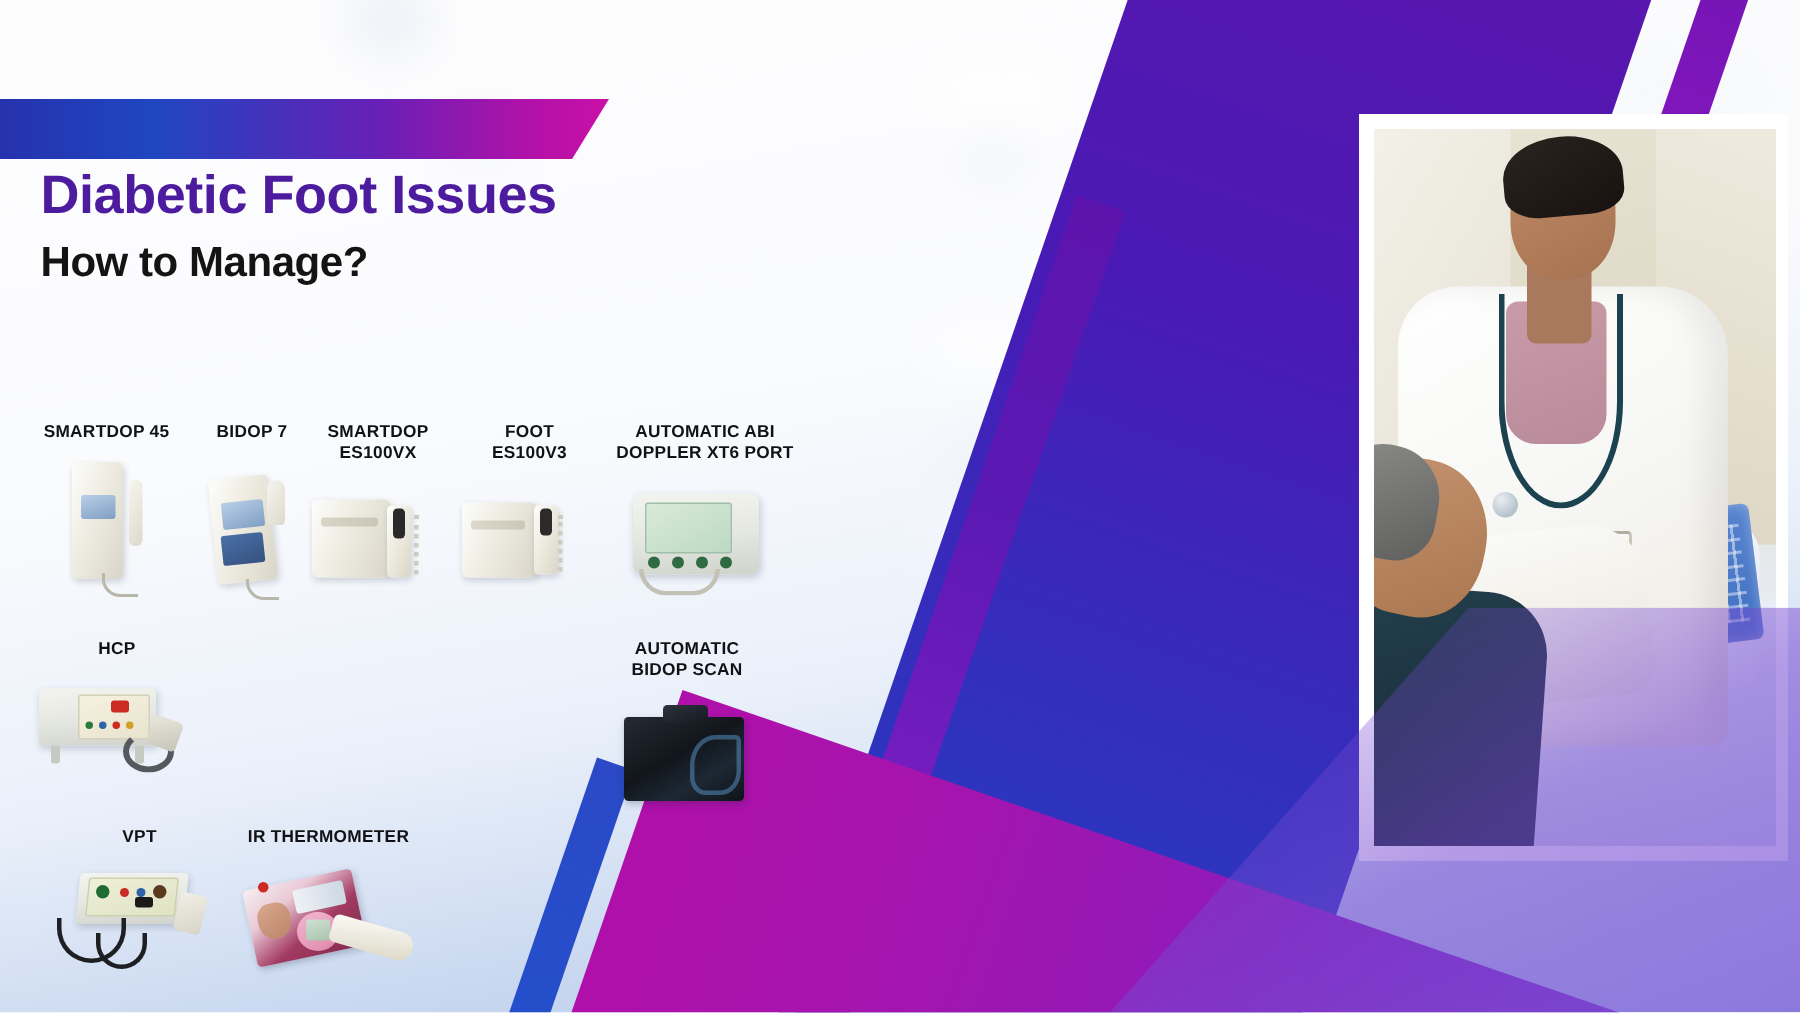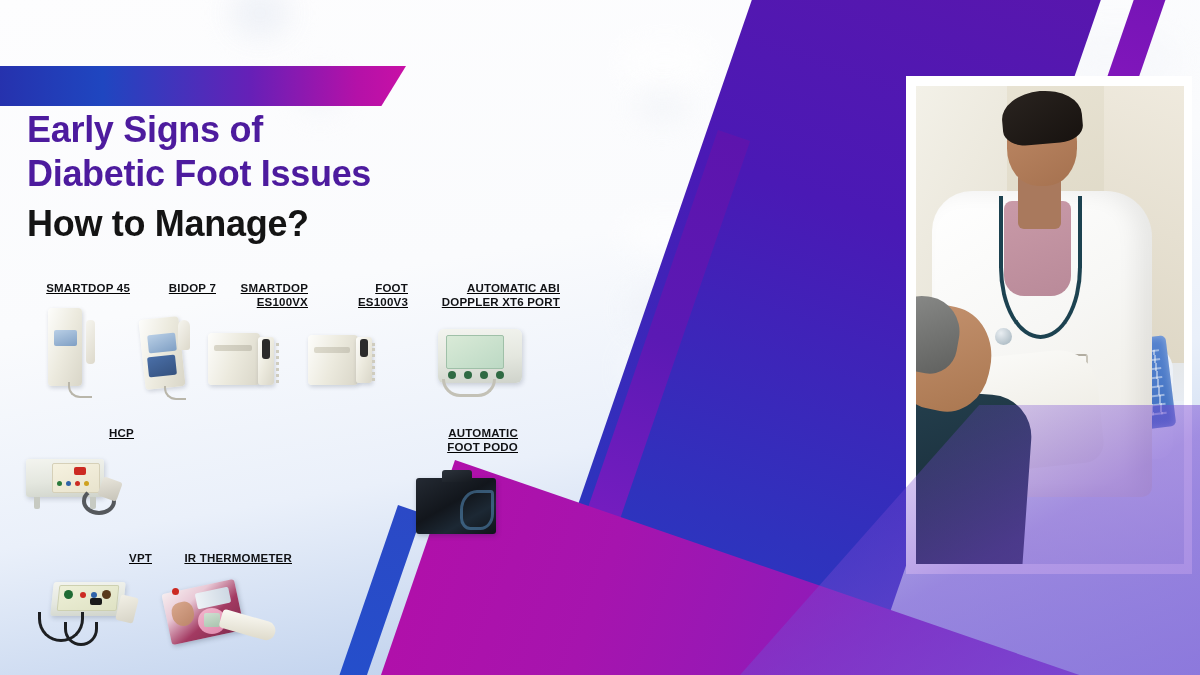--- a/index.html
+++ b/index.html
@@ -147,31 +147,31 @@
              background:linear-gradient(160deg,#25414f 0%, #1a2f3c 60%, #14242e 100%);
              border-radius:34px 42px 6px 6px; transform:rotate(4deg); }
 
   
   .headline { position:absolute; left:27px; top:108px; }
   .h-line1, .h-line2 {
     font-size:36px; font-weight:bold; letter-spacing:-.3px;
     color:#4d1b9e; line-height:1.22; white-space:nowrap;
   }
   .h-line3 {
-    font-size:36px; font-weight:bold; letter-spacing:-.3px;
+    font-size:28px; font-weight:bold; letter-spacing:-.3px;
     color:#141414; line-height:1.3; white-space:nowrap; margin-top:5px;
   }
 
   
   .products { position:absolute; left:0; top:282px; width:560px; }
   .prow { position:relative; width:560px; }
   .prow1 { height:145px; }
   .prow2 { height:125px; }
   .prow3 { height:115px;padding-left:36px; }
-  .pitem { position:absolute; text-align:right;text-decoration:underline; }
+  .pitem { position:absolute; text-align:center; }
   .plabel {
     font-size:11.5px; font-weight:bold; color:#111215;
     letter-spacing:.2px; line-height:1.18; white-space:pre-line;
   }
   .pimg { position:relative; margin:6px auto 0; }
 
   
   .hh-body { position:absolute; border-radius:4px;
              background:linear-gradient(110deg,#fdfdfb 0%,#eceade 50%,#d9d6c8 100%);
              box-shadow:1px 2px 4px rgba(30,40,60,.18); }
@@ -212,21 +212,20 @@
 
   <div class="diag diag-main"></div>
   <div class="diag diag-thin"></div>
   <div class="diag diag-right"></div>
   <div class="diag diag-bottom"></div>
   <div class="diag diag-bottom-thin"></div>
 
   <div class="banner"></div>
 
   <div class="headline">
-    <div class="h-line1">Early Signs of</div>
     <div class="h-line2">Diabetic Foot Issues</div>
     <div class="h-line3">How to Manage?</div>
   </div>
 
   <div class="photo-frame">
     <div class="photo">
       <div class="ph-wallL"></div>
       <div class="ph-wallR"></div>
       <div class="ph-bed"></div>
       <div class="ph-pillow"></div>
@@ -292,21 +291,21 @@
 ES100V3</div>
         <div class="pimg" style="width:110px;height:88px;">
           <div class="hh-body" style="left:10px; top:20px; width:50px; height:50px;"></div>
           <div class="hh-body" style="left:58px; top:22px; width:16px; height:46px; border-radius:3px;"></div>
           <div class="hh-screen" style="left:16px; top:32px; width:36px; height:6px; background:linear-gradient(90deg,#dcd9cb,#cbc8ba);"></div>
           <div class="hh-probe" style="left:62px; top:24px; width:8px;  height:18px; background:#2b2b2b; border-radius:3px;"></div>
           <div class="hh-cord" style="left:74px; top:28px; width:8px; height:38px; border-left:3px dotted #cfccbe; border-bottom:none; border-radius:0;"></div>
         </div>
       </div>
 
-      <div class="pitem" style="left:412px; top:0; width:148px;">
+      <div class="pitem" style="left:396px; top:0; width:148px;">
         <div class="plabel">AUTOMATIC ABI
 DOPPLER XT6 PORT</div>
         <div class="pimg" style="width:148px;height:86px;">
           <div class="bx-body" style="left:26px; top:14px; width:84px; height:54px; border-radius:6px;"></div>
           <div class="bx-panel" style="left:34px; top:20px; width:58px; height:34px;
                background:linear-gradient(150deg,#d9ead7,#bcd9c4); border:1px solid #9fc0a8;"></div>
           <div class="bx-knob" style="left:36px; top:56px; width:8px; height:8px; background:#2f6a43;"></div>
           <div class="bx-knob" style="left:52px; top:56px; width:8px; height:8px; background:#2f6a43;"></div>
           <div class="bx-knob" style="left:68px; top:56px; width:8px; height:8px; background:#2f6a43;"></div>
           <div class="bx-knob" style="left:84px; top:56px; width:8px; height:8px; background:#2f6a43;"></div>
@@ -335,21 +334,21 @@
                border:4px solid #55585c; border-radius:50%; border-top-color:transparent;"></div>
           <div style="position:absolute; left:78px; top:32px; width:20px; height:20px;
                background:linear-gradient(150deg,#e9e6dc,#c6c3b8); border-radius:3px; transform:rotate(20deg);"></div>
         </div>
       </div>
 
 
 
       <div class="pitem" style="left:398px; top:0; width:120px;">
         <div class="plabel">AUTOMATIC
-FOOT PODO</div>
+BIDOP SCAN</div>
         <div class="pimg" style="width:120px;height:82px;">
           <div class="flat" style="left:18px; top:18px; width:80px; height:56px;
                background:linear-gradient(150deg,#242a33 0%, #12161c 45%, #1c2834 70%, #0f1318 100%);"></div>
           <div style="position:absolute; left:44px; top:10px; width:30px; height:12px;
                background:linear-gradient(160deg,#2c333c,#161a20); border-radius:3px 3px 0 0;"></div>
           <div style="position:absolute; left:62px; top:30px; width:34px; height:40px;
                border:3px solid rgba(90,150,200,.5); border-radius:50% 10% 40% 30%;"></div>
         </div>
       </div>
     </div>

